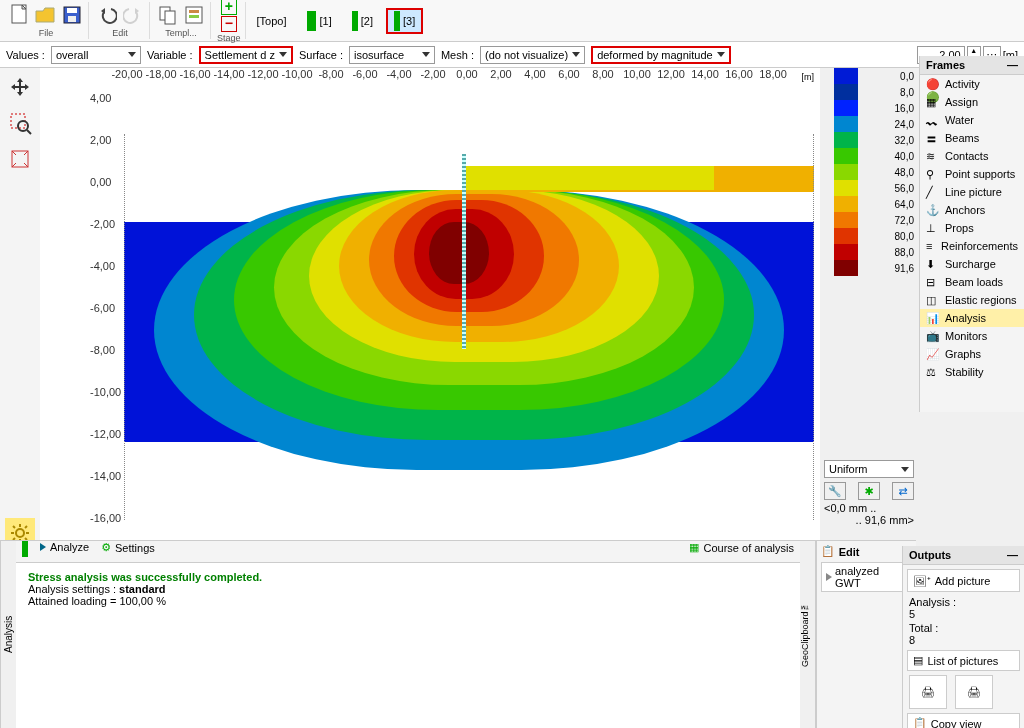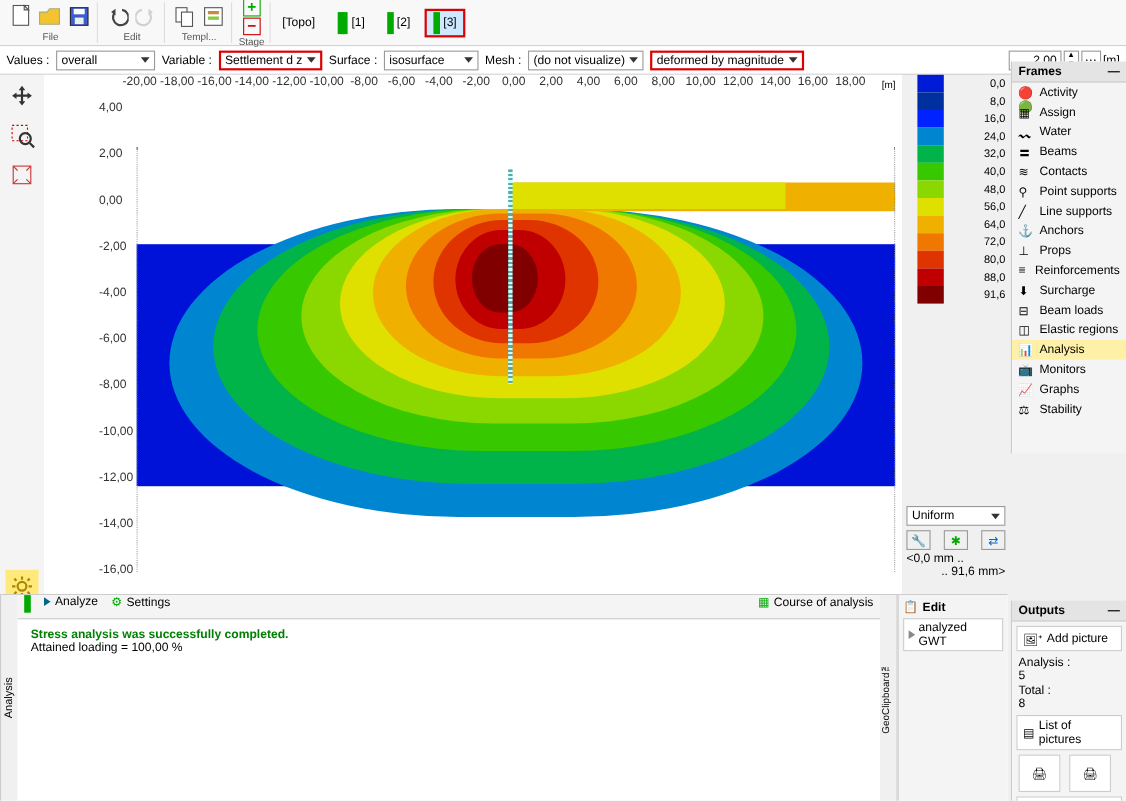--- a/index.html
+++ b/index.html
@@ -68,21 +68,21 @@
 .ap-toolbar .rspace{margin-left:auto;}
 .ap-btn { display:flex; align-items:center; gap:4px; cursor:pointer;}
 .ap-body { padding: 8px 12px; font-size: 11px; }
 .ap-body .success { color: #008000; font-weight: bold; }
 .ap-side { width: 100px; border-left:1px solid #ccc; background:#f4f4f4; padding:4px; font-size:10px;}
 .ap-side-hd{display:flex;align-items:center;gap:4px;font-weight:bold;}
 .ap-side-item{margin-top:4px; padding:2px 4px; background:#fff; border:1px solid #ccc; display:flex;align-items:center;gap:3px;}
 .geoclip { width:16px; writing-mode:vertical-rl; transform:rotate(180deg); font-size:9px; text-align:center; background:#f0f0f0; border-left:1px solid #ccc;}
 
 
-.outputs { position: absolute; right:0; top: 546px; width: 105px; bottom:0; background: #f4f4f4; border-left:1px solid #ccc; padding:0;}
+.outputs { position: absolute; right:0; top: 546px; width: 122px; bottom:0; background: #f4f4f4; border-left:1px solid #ccc; padding:0;}
 .outputs-hd { background:#e4e4e4; padding:3px 6px; font-weight:bold; display:flex; justify-content:space-between; border-bottom:1px solid #ccc;}
 .out-btn { margin:4px; padding:3px 5px; background:#fff; border:1px solid #ccc; display:flex; align-items:center; gap:4px; cursor:pointer;}
 .out-row { margin:2px 6px; display:flex; flex-direction:column;}
 .out-icons { display:flex; gap:8px; margin:4px 6px;}
 .out-icons .pbtn{ width:38px; height:34px; background:#fff; border:1px solid #ccc; display:flex; align-items:center; justify-content:center;}
 
 .tri-r{width:0;height:0;border-top:4px solid transparent;border-bottom:4px solid transparent;border-left:6px solid #068;}
 </style>
 </head>
 <body>
@@ -402,21 +402,21 @@
       <div class="frames-item">
         <span class="fi-icon">≋</span>
         <span>Contacts</span>
       </div>
       <div class="frames-item">
         <span class="fi-icon">⚲</span>
         <span>Point supports</span>
       </div>
       <div class="frames-item">
         <span class="fi-icon">╱</span>
-        <span>Line supports</span>
+        <span>Line picture</span>
       </div>
       <div class="frames-item">
         <span class="fi-icon">⚓</span>
         <span>Anchors</span>
       </div>
       <div class="frames-item">
         <span class="fi-icon">⊥</span>
         <span>Props</span>
       </div>
       <div class="frames-item">
@@ -467,20 +467,21 @@
           <span style="color:#0a0">⚙</span>
           <span>Settings</span>
         </div>
       <div class="ap-btn rspace">
           <span style="color:#0a0">▦</span>
           <span>Course of analysis</span>
         </div>
     </div>
     <div class="ap-body">
       <div class="success">Stress analysis was successfully completed.</div>
+      <div><span>Analysis settings : </span><b>standard</b></div>
       <div>Attained loading = 100,00 %</div>
     </div>
   </div>
   <div class="geoclip">GeoClipboard™</div>
   <div class="ap-side">
     <div class="ap-side-hd">
         <span>📋</span>
         <span>Edit</span>
       </div>
     <div class="ap-side-item">

